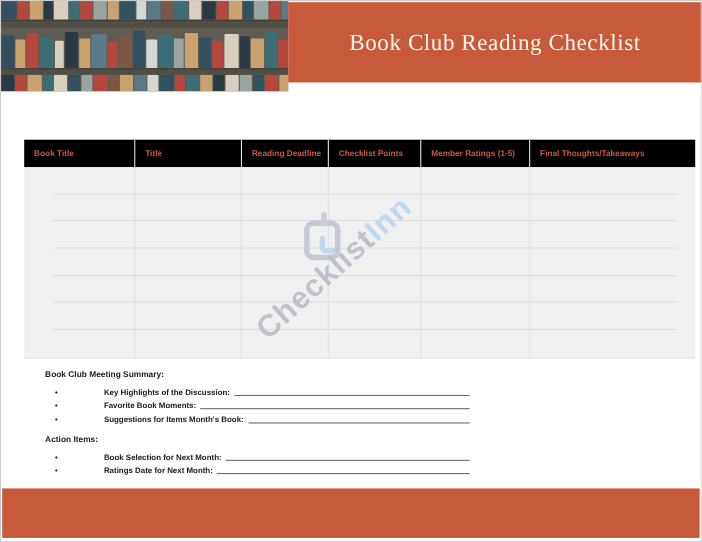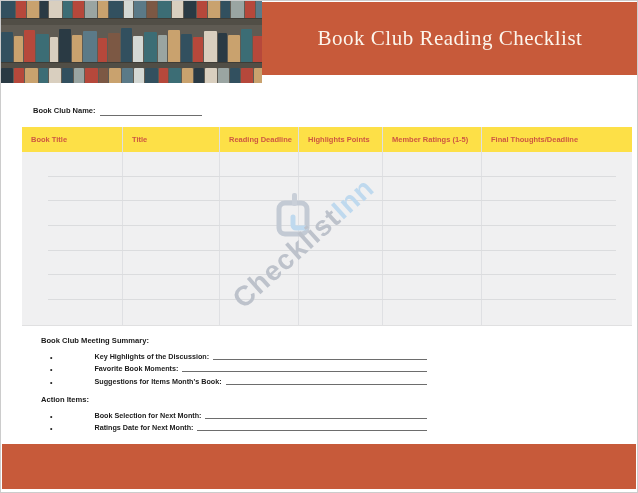--- a/index.html
+++ b/index.html
@@ -27,21 +27,21 @@
   .meta-row{position:absolute;left:33px;top:101px;width:572px;height:15px;
             display:flex;justify-content:space-between;align-items:flex-end;font-size:7.5px;font-weight:bold;}
   .meta-field{display:flex;align-items:flex-end;}
   .meta-label{white-space:nowrap;padding-bottom:1px;}
   .meta-line{border-bottom:1px solid #6d6d6d;margin-left:4px;}
   .line-name{width:102px;}
   .line-date{width:105px;}
 
   
   .btable{position:absolute;left:22px;top:127px;width:610px;z-index:5;}
-  .thead{display:flex;height:25px;background:#fde047;align-items:flex-start;}
+  .thead{display:flex;height:25px;background:#000000;align-items:flex-start;}
   .th{font-size:7.5px;font-weight:bold;color:#ce5742;padding-left:9px;box-sizing:border-box;
       height:100%;display:flex;align-items:center;border-right:1px solid #dedfe2;}
   .th:last-child,.td:last-child{border-right:none;}
   .c0{width:101px;} .c1{width:97px;} .c2{width:79px;} .c3{width:84px;} .c4{width:99px;} .c5{width:150px;}
   .tbody{background:#f0f0f1;border-bottom:1px solid #e0e0e1;}
   .trow{display:flex;height:24.7px;position:relative;}
   .trow:after{content:"";position:absolute;left:26px;right:16px;bottom:0;height:1px;background:#dbdcde;}
   .trow:last-child:after{display:none;}
   .td{height:100%;box-sizing:border-box;border-right:1px solid #dfe0e3;}
 
@@ -144,34 +144,30 @@
         <div class="book" style="width: 10px; height: 15px; background: rgb(50, 80, 95);"></div>
         <div class="book" style="width: 12px; height: 15px; background: rgb(182, 72, 59);"></div>
         <div class="book" style="width: 11px; height: 15px; background: rgb(201, 162, 110);"></div>
       </div>
     </div>
   <div class="banner" style="background: rgb(199, 90, 58);">
     <div class="banner-title">Book Club Reading Checklist</div>
   </div>
 
   <div class="meta-row">
-    <div class="meta-field">
-      <span class="meta-label">Book Club Name:</span>
-      <span class="meta-line line-name"></span>
-    </div>
   </div>
 
   <div class="btable">
     <div class="thead">
       <div class="th c0">Book Title</div>
       <div class="th c1">Title</div>
       <div class="th c2">Reading Deadline</div>
-      <div class="th c3">Highlights Points</div>
+      <div class="th c3">Checklist Points</div>
       <div class="th c4">Member Ratings (1-5)</div>
-      <div class="th c5">Final Thoughts/Deadline</div>
+      <div class="th c5">Final Thoughts/Takeaways</div>
     </div>
     <div class="tbody" id="table-body">
         <div class="trow">
           <div class="td c0"></div>
           <div class="td c1"></div>
           <div class="td c2"></div>
           <div class="td c3"></div>
           <div class="td c4"></div>
           <div class="td c5"></div>
         </div>

